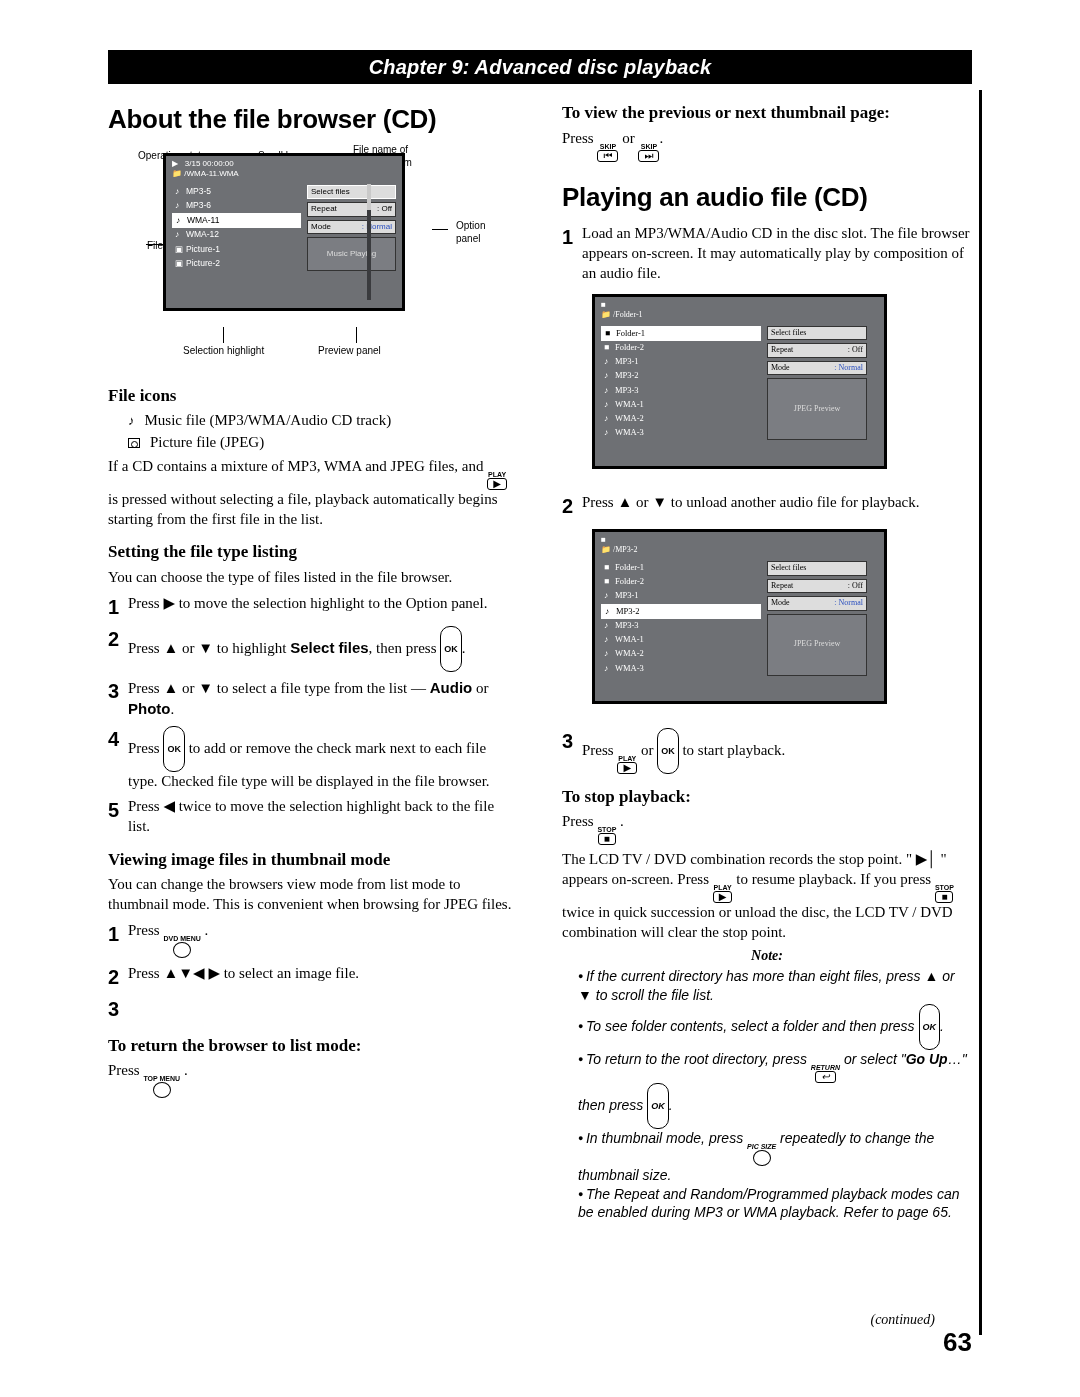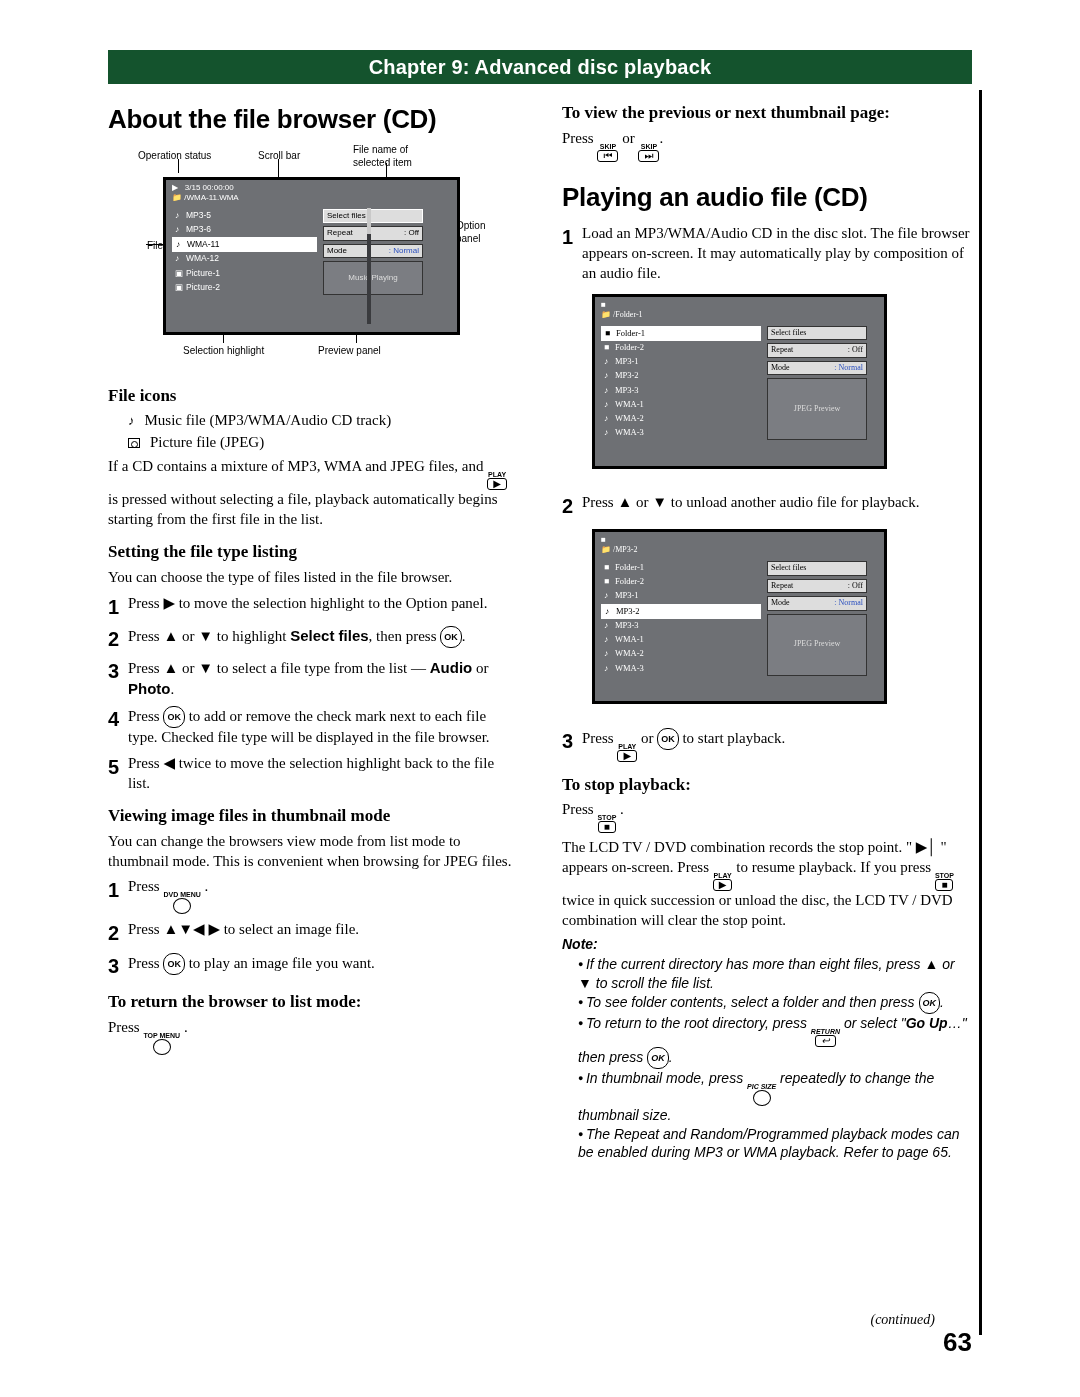--- a/index.html
+++ b/index.html
@@ -11,23 +11,24 @@
     color: #000;
     background: #fff;
   }
   .page {
     width: 1080px;
     height: 1397px;
     padding: 50px 108px 40px 108px;
     position: relative;
   }
   .red-band {
-    background: #14532d;
+    background: #000000;
     color: #fff;
     text-align: center;
+    font-style: italic;
     font-weight: bold;
     font-family: Arial, Helvetica, sans-serif;
     font-size: 20px;
     padding: 4px 0;
     margin-bottom: 14px;
     letter-spacing: 0.2px;
   }
   .cols {
     display: flex;
     gap: 44px;
@@ -54,56 +55,56 @@
     display: inline-block;
     width: 20px;
     vertical-align: top;
   }
   .steprow { display: flex; align-items: flex-start; margin: 6px 0; }
   .steptxt { flex: 1; }
   .glyph { font-family: Arial, sans-serif; }
   .ok {
     display:inline-block; border:1.3px solid #000; border-radius:10px;
     font-family: Arial, sans-serif; font-weight:bold; font-size:9px;
-    padding:4px 3px; line-height:12px; vertical-align:1px;
+    padding:16px 3px; line-height:12px; vertical-align:1px;
   }
   .btn {
     display:inline-flex; flex-direction:column; align-items:center;
     vertical-align:-6px; line-height:1;
   }
   .btn .cap { font-family: Arial, sans-serif; font-size:7px; font-weight:bold; }
   .btn .body {
     border:1.2px solid #000; border-radius:3px; padding:0 5px;
     font-size:10px; font-family: Arial, sans-serif; display:inline-block;
     min-width:18px; text-align:center;
   }
   .btn.round .body { border-radius:50%; width:16px; height:16px; padding:0; line-height:14px; }
   .bold-sans { font-family: Arial, sans-serif; font-weight:bold; }
-  .note-head { font-style:italic; font-weight:bold; font-family: Liberation Sans, sans-serif; }
+  .note-head { font-style:italic; font-weight:bold; font-family: Liberation Serif, serif; text-align: center; }
   .notes { font-style:italic; font-family: Arial, sans-serif; font-size:14px; }
   .notes ul { margin:2px 0; padding-left:16px; list-style:none; }
   .notes li::before { content:"● "; font-size:9px; vertical-align:2px; }
   .page-num {
     position:absolute; right:108px; bottom:38px;
     font-family: Arial, sans-serif; font-weight:bold; font-size:26px;
   }
   .continued {
     position:absolute; right:145px; bottom:68px;
     font-style:italic; font-size:14px;
   }
   .side-bar {
     position:absolute; right:98px; top:90px; width:3px; height:1245px;
     background:#000;
   }
 
   
   .diagram-wrap { position:relative; font-family:Arial,sans-serif; font-size:9px; margin:12px 0 16px 0; height:220px; }
   .dlabel { position:absolute; font-size:10px; white-space:nowrap; }
   .screen {
-    position:absolute; left:55px; top:28px; width:297px; height:158px;
+    position:absolute; left:55px; top:4px; width:242px; height:158px;
     background:#6e7074; border:3px solid #000;
   }
   .screen-status { color:#fff; font-size:8px; padding:3px 6px; }
   .screen-inner { display:flex; padding:2px 6px 4px 6px; gap:6px; }
   .flist {
     background:none; width:145px;
   }
   .flist .row {
     color:#fff; font-size:8.5px; padding:1px 3px; display:flex; align-items:center; gap:3px;
     border-bottom:1px solid rgba(0,0,0,0);
@@ -267,21 +268,20 @@
               <span class="cap">DVD MENU</span>
               <span class="body"></span>
             </span> .</div>
         </div>
       <div class="steprow">
           <span class="stepnum">2</span>
           <div class="steptxt">Press ▲▼◀ ▶ to select an image file.</div>
         </div>
       <div class="steprow">
           <span class="stepnum">3</span>
-          <div class="steptxt"><span>Press </span><span class="ok">OK</span><span> to play an image file you want.</span></div>
         </div>
 
       <h2 class="sub">To return the browser to list mode:</h2>
       <p><span>Press </span><span class="btn round">
             <span class="cap">TOP MENU</span>
             <span class="body"></span>
           </span> .</p>
     </div>
 
     <div class="col">

